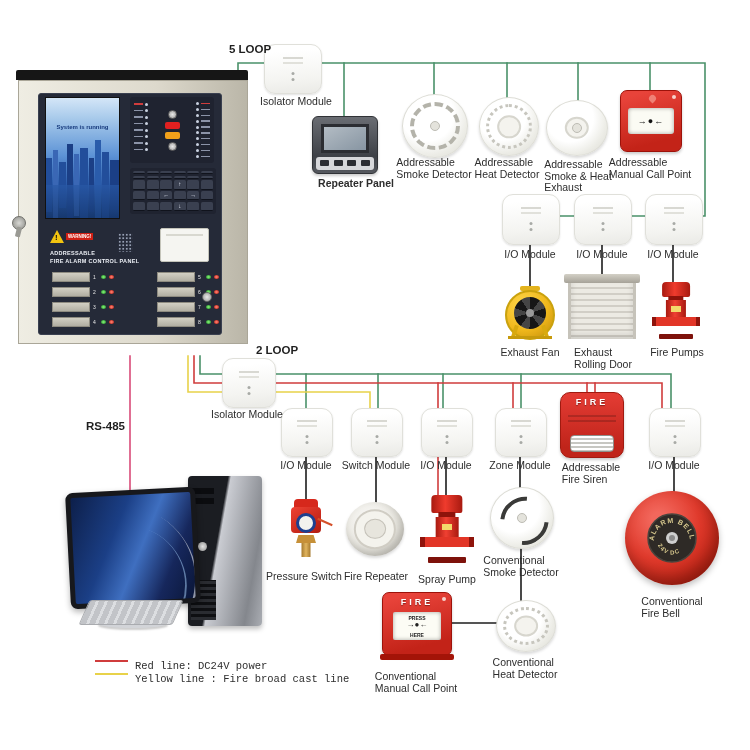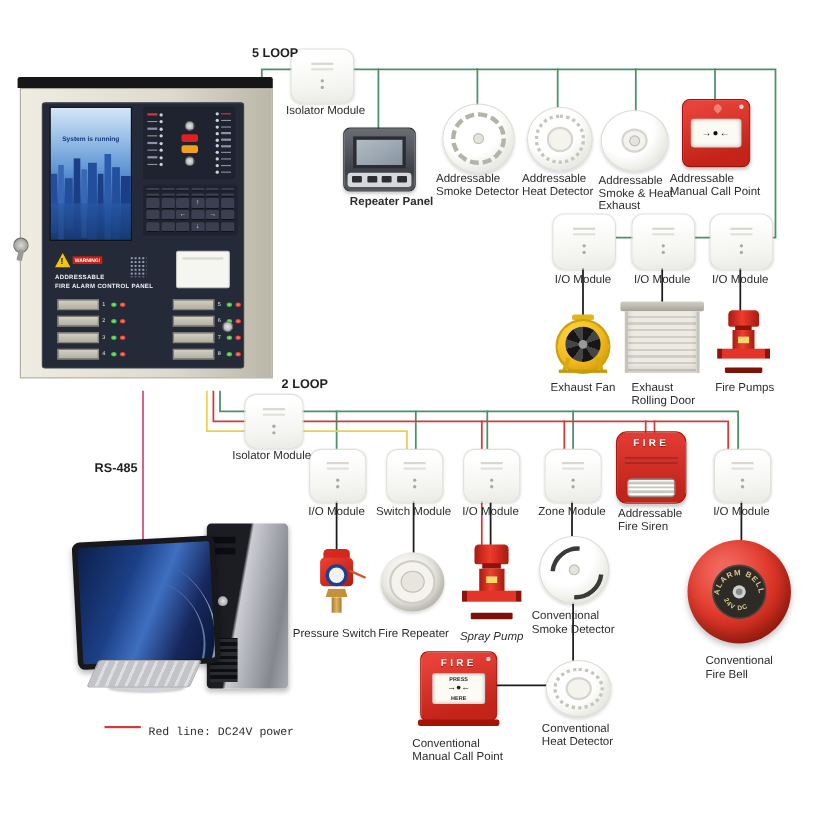--- a/index.html
+++ b/index.html
@@ -649,21 +649,21 @@
     </div>
 
   <div class="dev pump" style="left:420px;top:495px;width:54px;height:68px;">
     <i class="motor"></i>
       <i class="neck"></i>
       <i class="body"></i>
       <i class="tag"></i>
       <i class="pipe"></i>
       <i class="base"></i>
   </div>
-  <div class="lbl" style="left:447px;top:574px;font-style:italic;">
+  <div class="lbl" style="left:447px;top:574px;">
       <span>Spray Pump</span>
     </div>
 
   <div class="dev det" style="left:490px;top:487px;width:62px;height:60px;">
       <i class="slot1"></i>
       <i class="slot2"></i>
       <i class="cdot"></i>
     </div>
   <div class="lbl" style="left:521px;top:555px;">
     <span>Conventional</span>
@@ -730,15 +730,19 @@
     <i class="mneck"></i>
     <i class="mbase"></i>
     <div class="kbd"></div>
   </div>
 
   <div class="legend">
     <div class="lg-row">
       <i class="sw" style="background: rgb(208, 60, 60);"></i>
       <span>Red line: DC24V power</span>
     </div>
+    <div class="lg-row">
+      <i class="sw" style="background: rgb(232, 210, 74);"></i>
+      <span>Yellow line : Fire broad cast line</span>
+    </div>
   </div>
 
 </div>
 
 </body></html>

